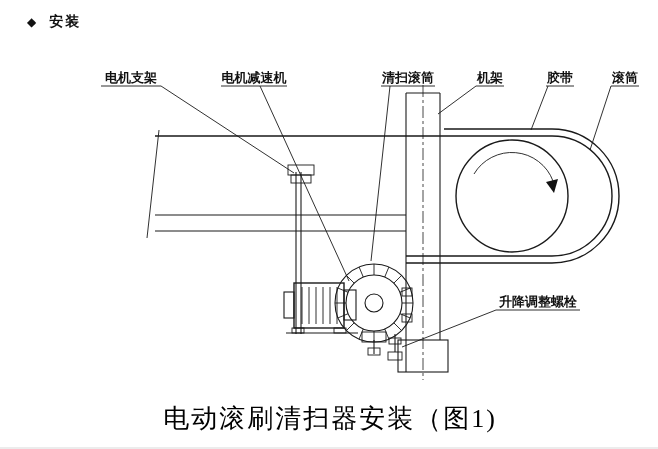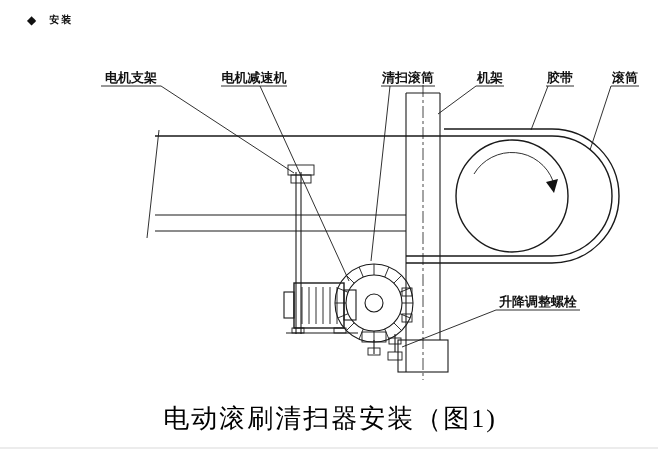--- a/index.html
+++ b/index.html
@@ -9,21 +9,21 @@
     background:#ffffff;
     overflow:hidden;
     font-family:"Liberation Sans", sans-serif;
     color:#111;
   }
   .header{
     position:absolute;left:27px;top:13px;
     display:flex;align-items:center;gap:13px;
   }
   .bullet{font-size:12px;line-height:1;color:#111;}
-  .header-title{font-size:10px;font-weight:bold;letter-spacing:2px;color:#111;}
+  .header-title{font-size:14px;font-weight:bold;letter-spacing:2px;color:#111;}
   .diagram{position:absolute;left:0;top:0;width:658px;height:449px;}
   .caption{
     position:absolute;left:2px;right:0;top:401px;
     text-align:center;
     font-family:"Liberation Serif","DejaVu Serif",serif;
     font-size:26px;letter-spacing:2px;color:#000;
   }
   .bottom-edge{position:absolute;left:0;right:0;bottom:0;height:2px;background:#ececec;}
   
   .ln{stroke:#1a1a1a;stroke-width:1.4;fill:none;}

